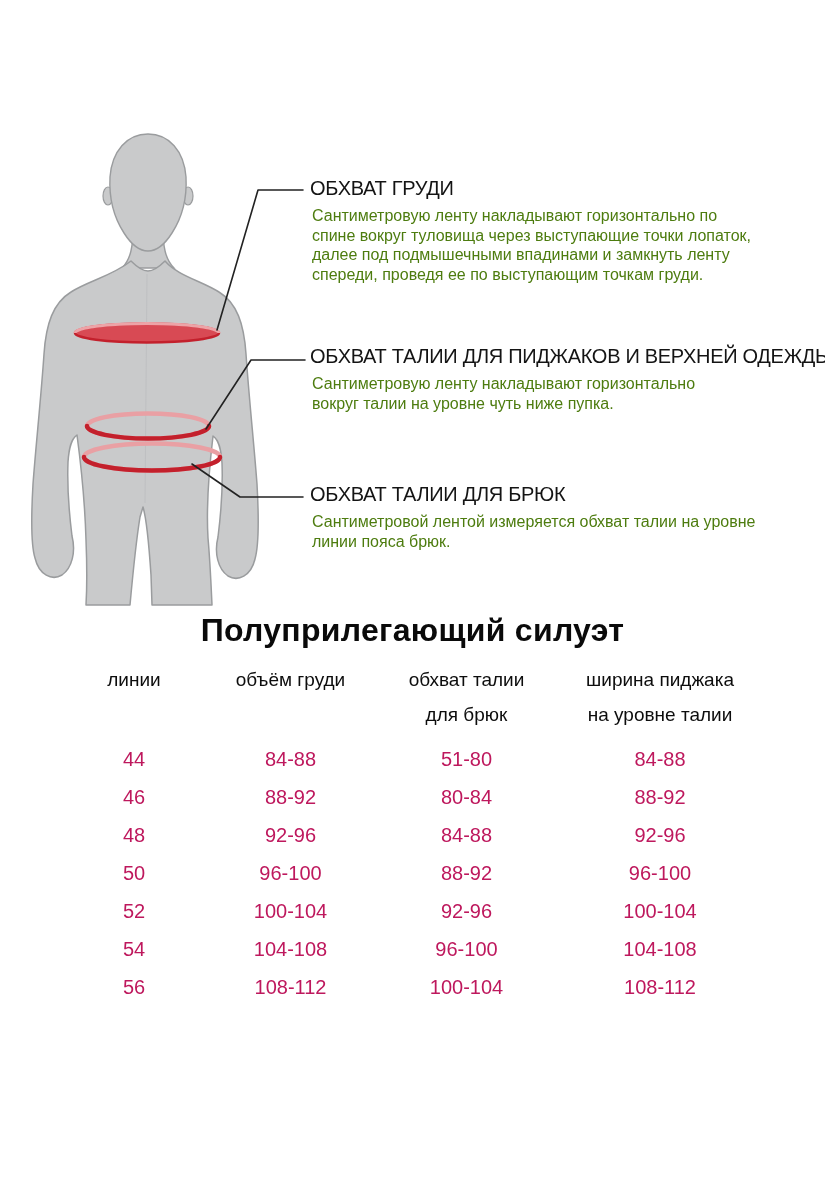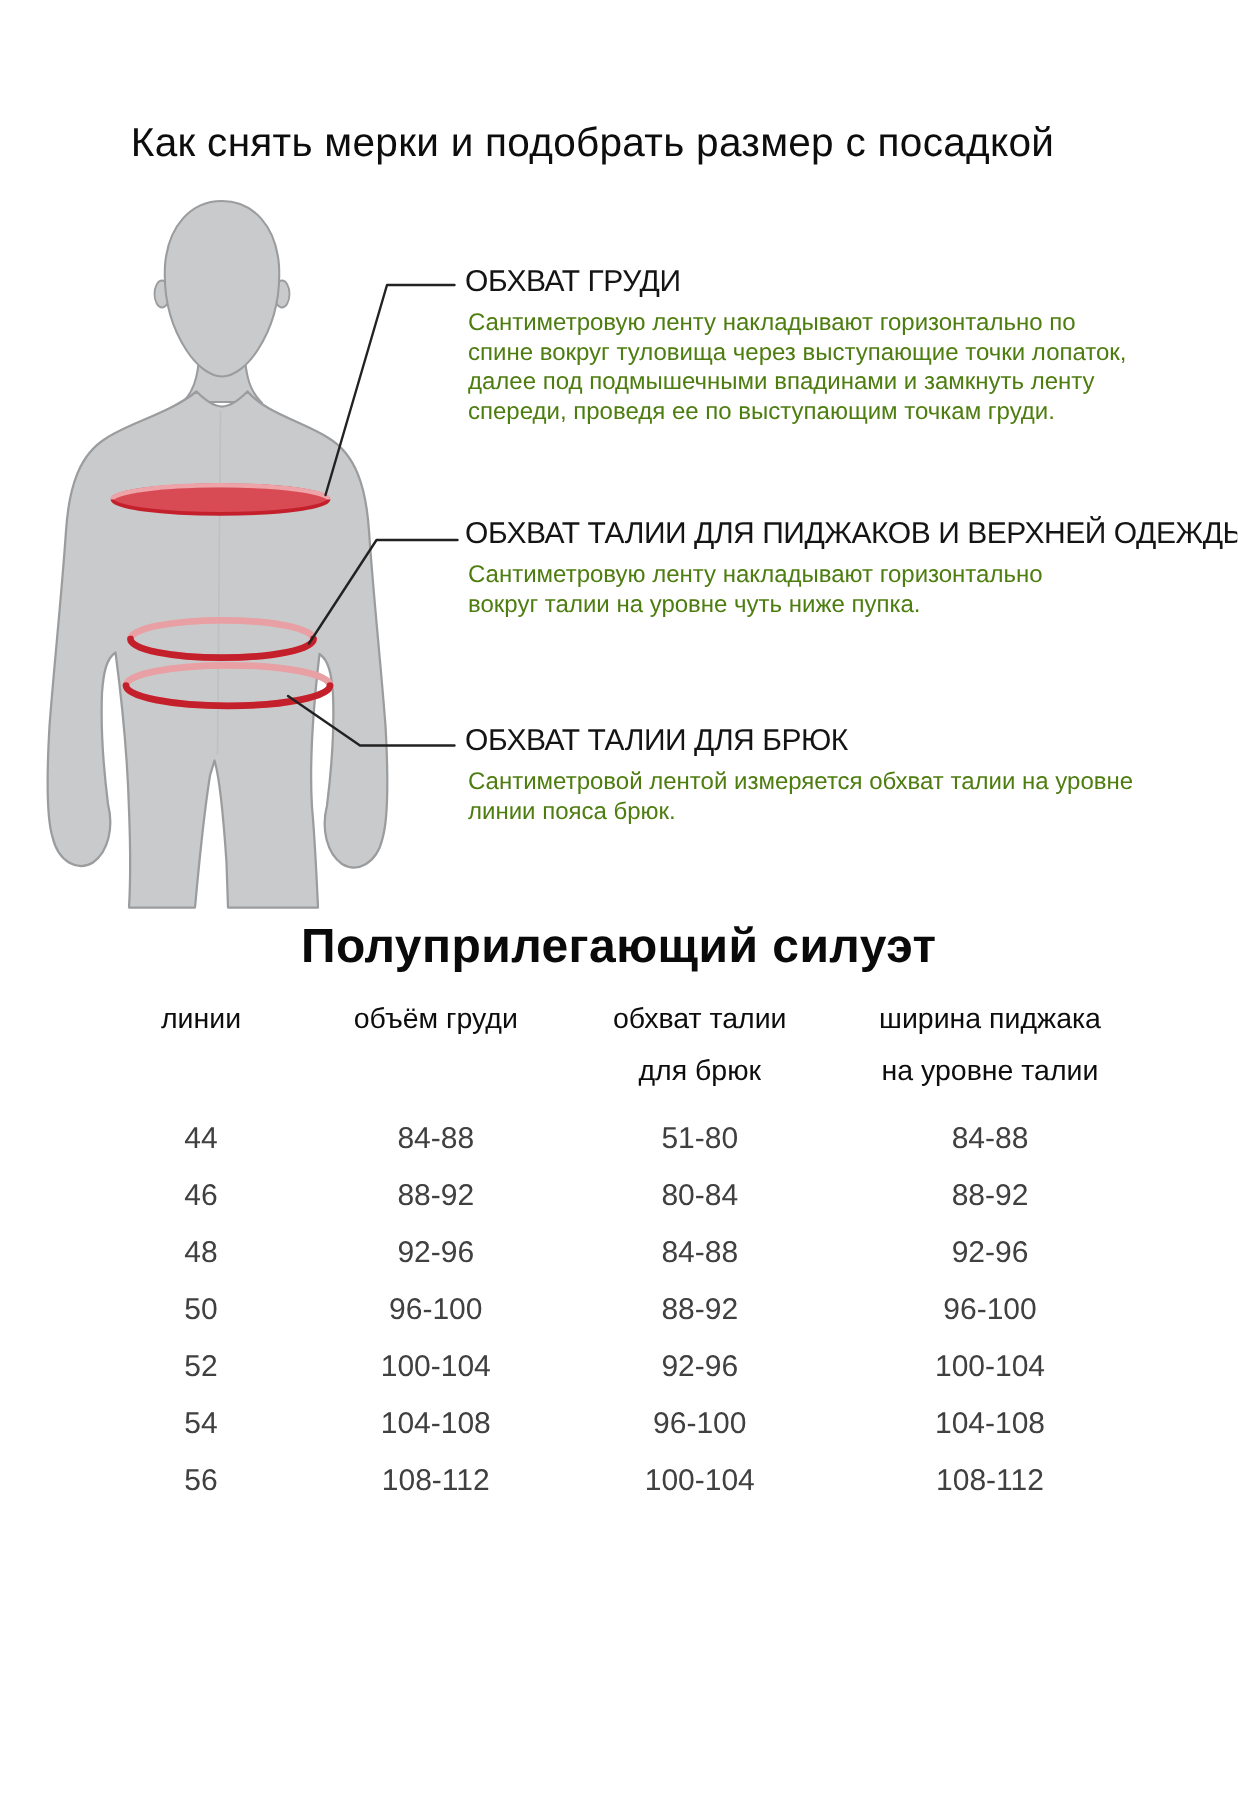--- a/index.html
+++ b/index.html
@@ -34,29 +34,28 @@
   .size-table{
     position:absolute;top:662px;left:60px;
     display:grid;grid-template-columns:148px 165px 187px 200px;
   }
   .th{
     font-size:19px;font-weight:400;text-align:center;line-height:35px;
     white-space:pre-line;height:78px;color:#0d0d0d;
   }
   .td{
     font-size:20px;font-weight:400;text-align:center;height:38px;
-    line-height:38px;color:#404040;
+    line-height:38px;color:#be185d;
   }
 </style>
 </head>
 <body>
 
 <div id="page">
 
-  <h1 class="page-title">Как снять мерки и подобрать размер с посадкой</h1>
 
   <div class="diagram">
 
     <svg width="825" height="485" viewBox="0 125 825 485">
 
       <path d="M133,218 C134,248 130,260 122,268 L174,268 C166,260 162,248 163,218 Z" fill="#c9cacb" stroke="#9a9c9e" stroke-width="1.4"></path>
 
       <ellipse cx="108" cy="196" rx="5" ry="9" fill="#c9cacb" stroke="#9a9c9e" stroke-width="1.2"></ellipse>
       <ellipse cx="188" cy="196" rx="5" ry="9" fill="#c9cacb" stroke="#9a9c9e" stroke-width="1.2"></ellipse>
 

